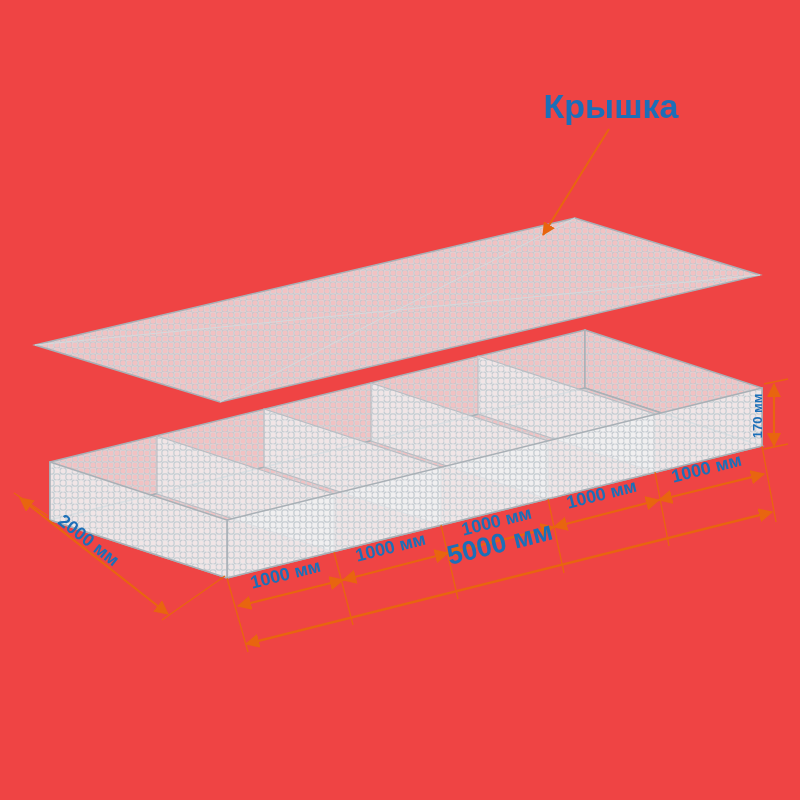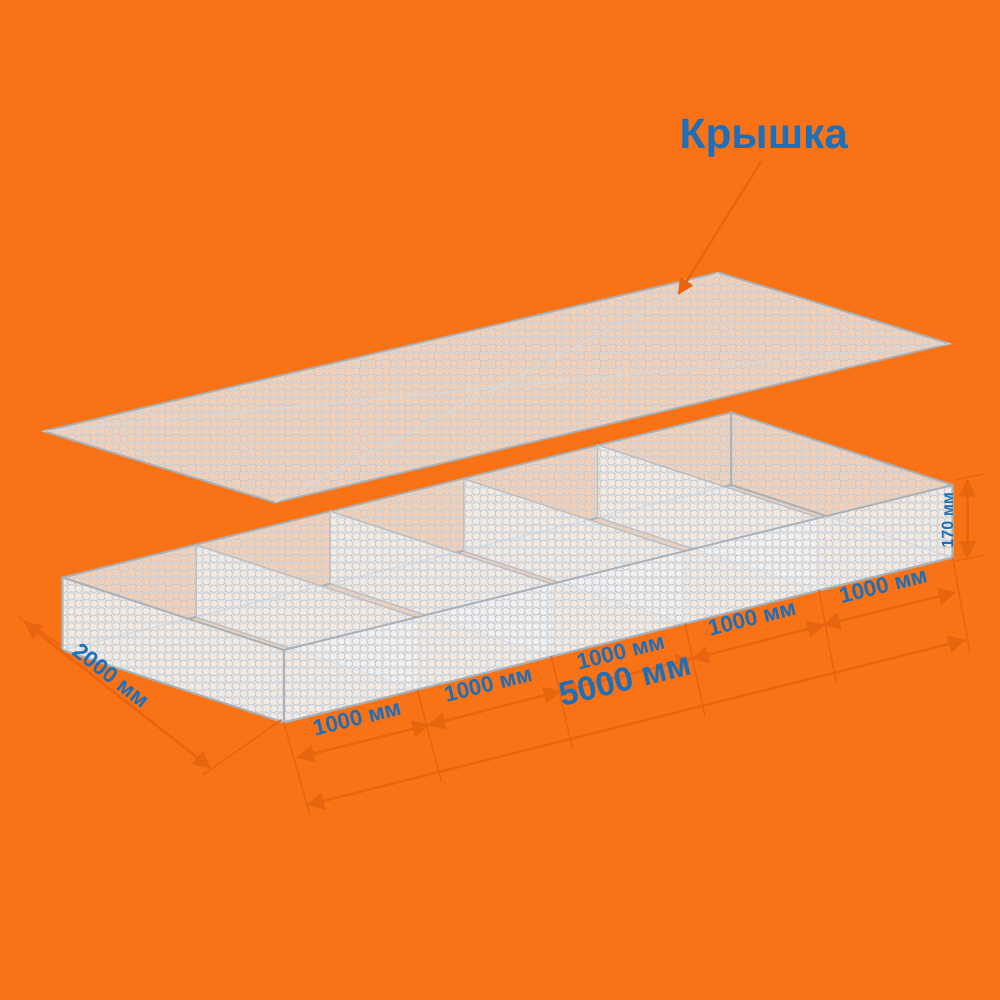--- a/index.html
+++ b/index.html
@@ -1,16 +1,16 @@
 <!DOCTYPE html>
 <html><head>
 <meta charset="utf-8">
 <style>
   html,body{margin:0;padding:0;background:#ffffff;}
-  .stage{width:800px;height:800px;position:relative;background:#f97316;overflow:hidden;
+  .stage{width:800px;height:800px;position:relative;background:#ef4444;overflow:hidden;
          font-family:"Liberation Sans",sans-serif;}
   svg{display:block;}
   text{font-family:"Liberation Sans",sans-serif;user-select:none;}
   .t-title{fill:#1c6fb8;font-size:34px;font-weight:bold;text-anchor:middle;}
   .t-dim{fill:#1c6fb8;font-size:18px;font-weight:bold;text-anchor:middle;}
   .t-dim-big{fill:#1c6fb8;font-size:27px;font-weight:bold;text-anchor:middle;}
   .t-dim-small{fill:#1c6fb8;font-size:13px;font-weight:bold;text-anchor:middle;}
   .dim-line{stroke:#e8650f;stroke-width:2.2;fill:none;}
   .ext-line{stroke:#e8650f;stroke-width:1.3;fill:none;}
   .leader{stroke:#e8650f;stroke-width:2;fill:none;}

